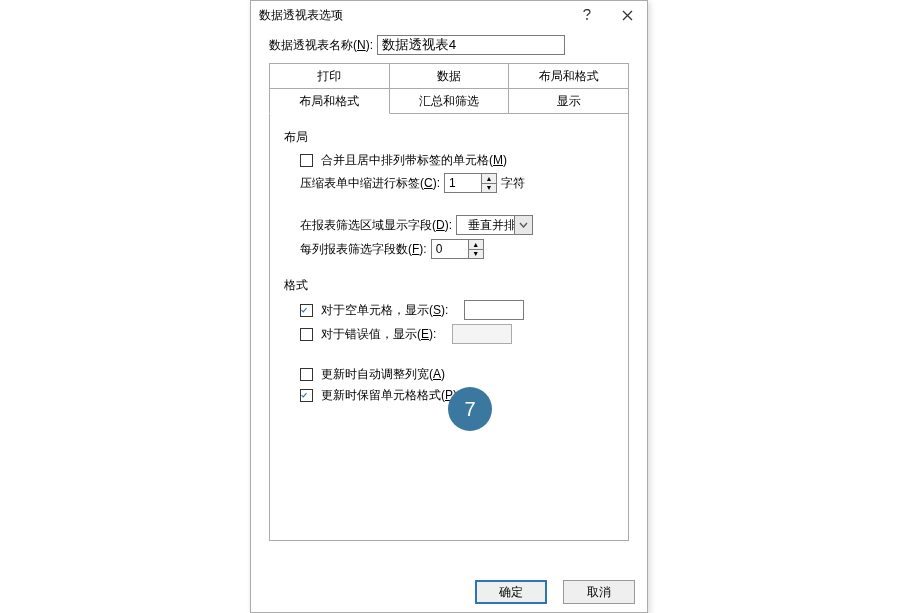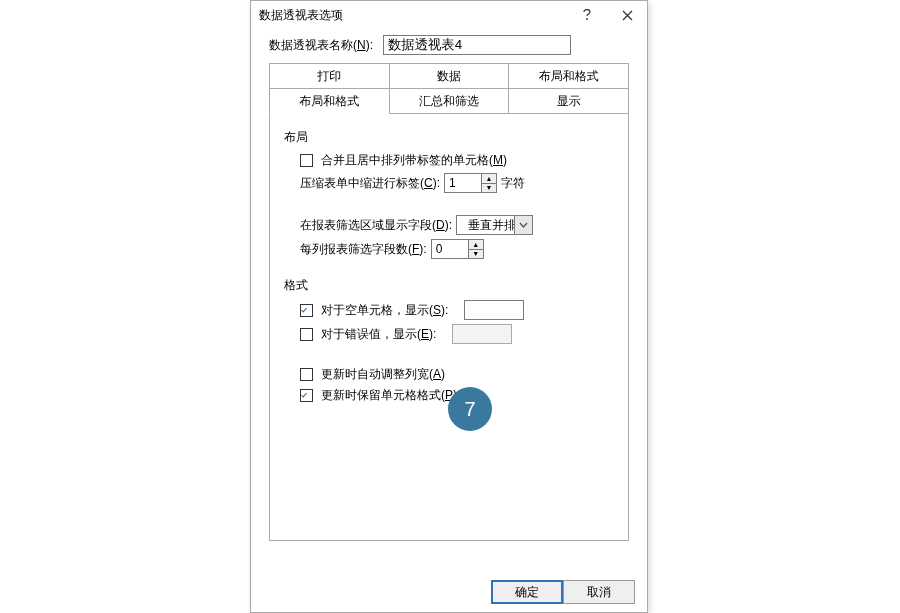--- a/index.html
+++ b/index.html
@@ -38,21 +38,21 @@
     align-items: center;
     justify-content: center;
     font-size: 13px;
     color: #333;
   }
   .titlebar .winbtn svg { display:block; }
   .body { padding: 6px 18px 0 18px; }
   .name-row {
     display: flex;
     align-items: center;
-    gap: 10px;
+    gap: 4px;
     margin-bottom: 8px;
   }
   .name-row label .ul { text-decoration: underline; }
   .txt {
     height: 20px;
     border: 1px solid #7a7a7a;
     padding: 8px 4px;
     background: #fff;
   }
   .name-input { width: 188px; }
@@ -200,21 +200,21 @@
     align-items:center;
     justify-content:center;
     pointer-events: none;
   }
 
   .footer {
     position: absolute;
     bottom: 8px;
     right: 12px;
     display: flex;
-    gap: 0;
+    gap: 16px;
   }
   .btn {
     width: 72px;
     height: 24px;
     border: 1px solid #999;
     background: #efefef;
     display:flex;
     align-items:center;
     justify-content:center;
   }

